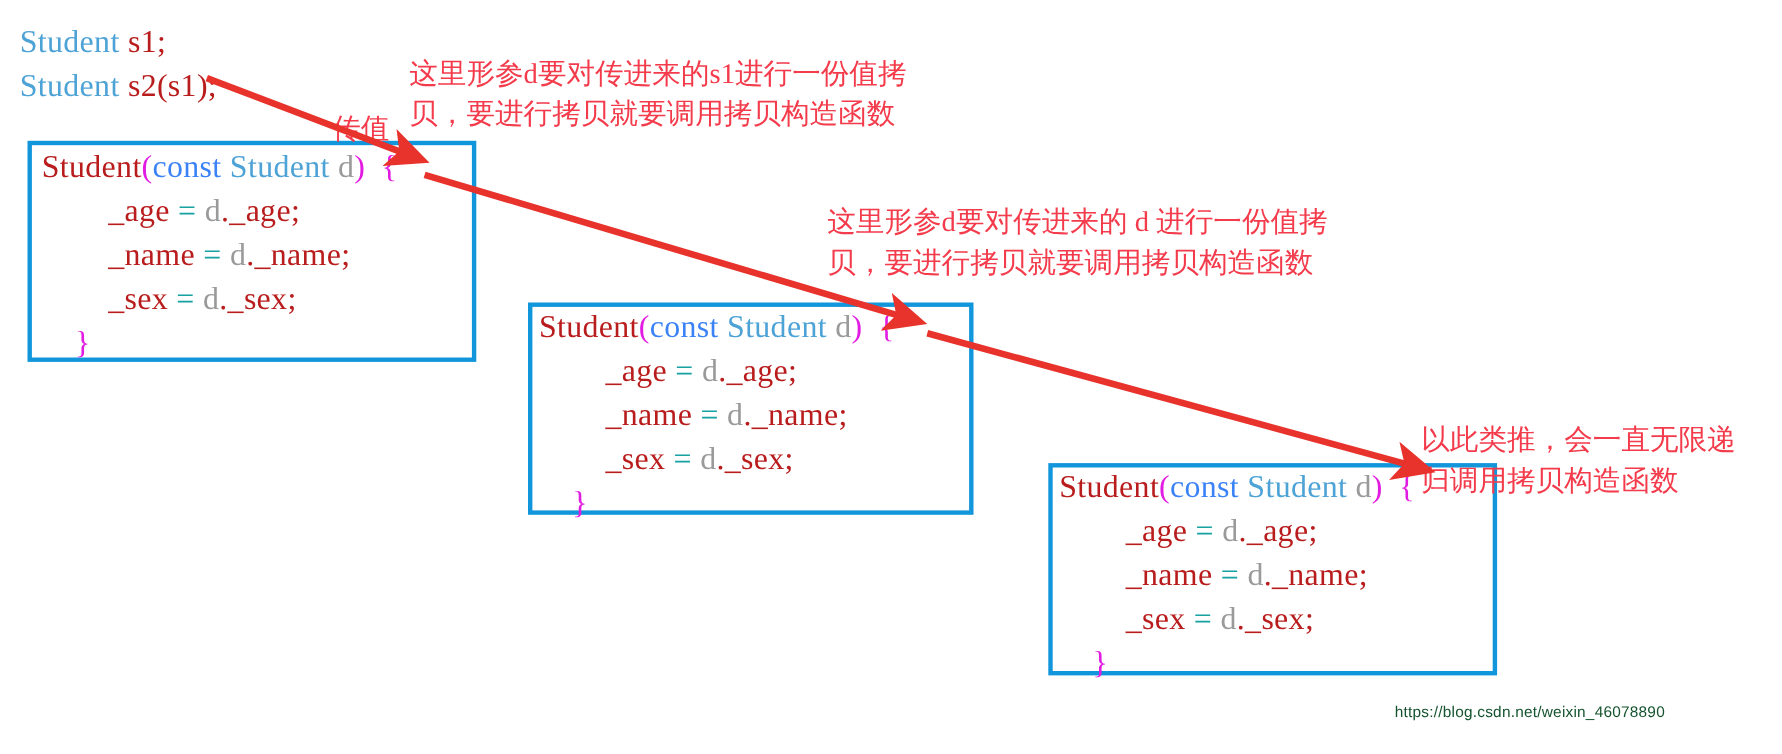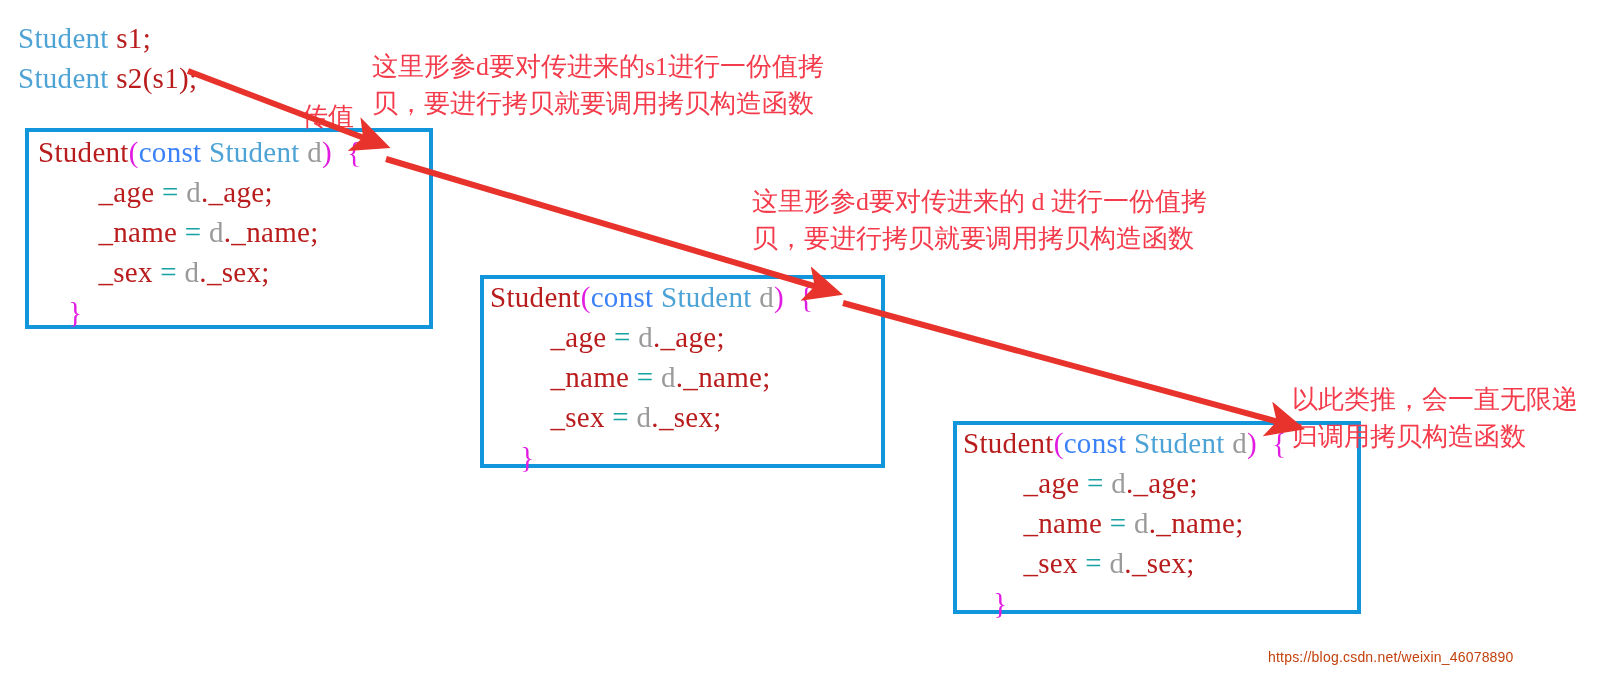--- a/index.html
+++ b/index.html
@@ -85,26 +85,25 @@
     width: 1620px;
     height: 685px;
     pointer-events: none;
   }
 
   
   #watermark {
     position: absolute;
     left: 1268px;
     top: 639px;
-    color: #c2410c;
+    color: #14532d;
     font-family: "Liberation Sans", sans-serif;
     font-size: 14px;
     letter-spacing: 0.2px;
     white-space: nowrap;
-    margin-top: 10px;
   }
 </style>
 </head>
 <body>
 
 <div id="stage">
 
   <div id="decl" class="code"><span class="tok-type">Student</span><span class="tok-plain"> s1;</span>
 <span class="tok-type">Student</span><span class="tok-plain"> s2(s1);</span></div>
 

